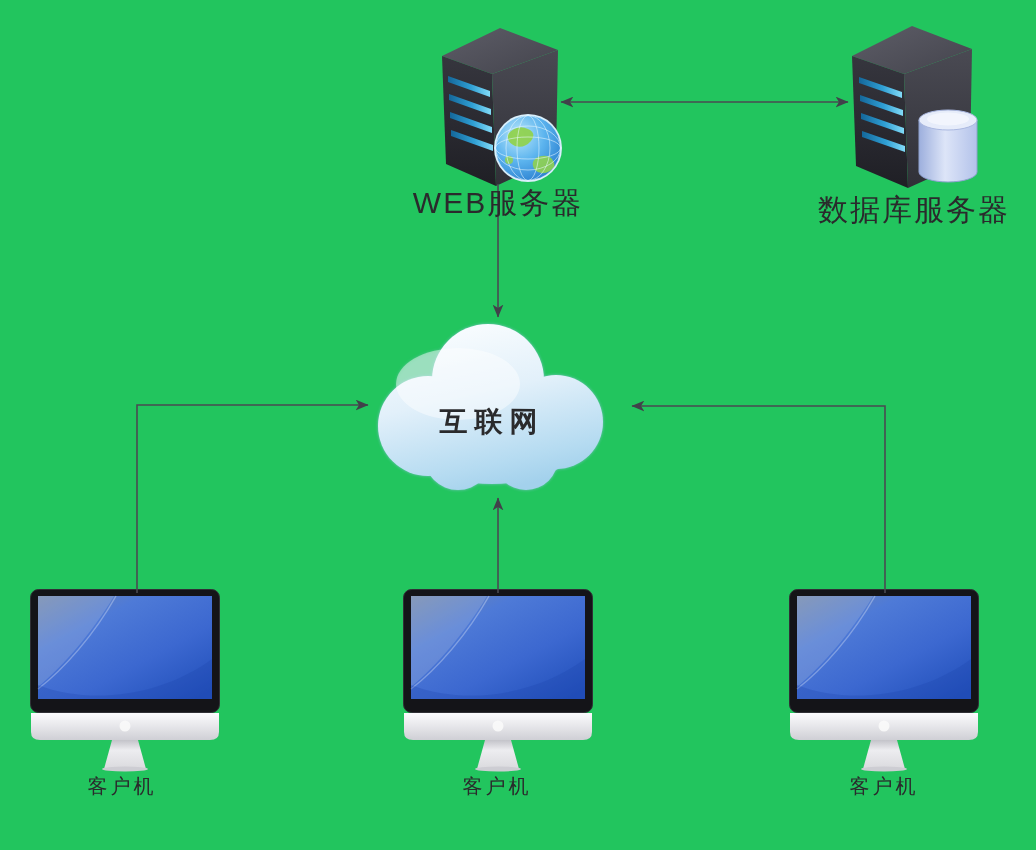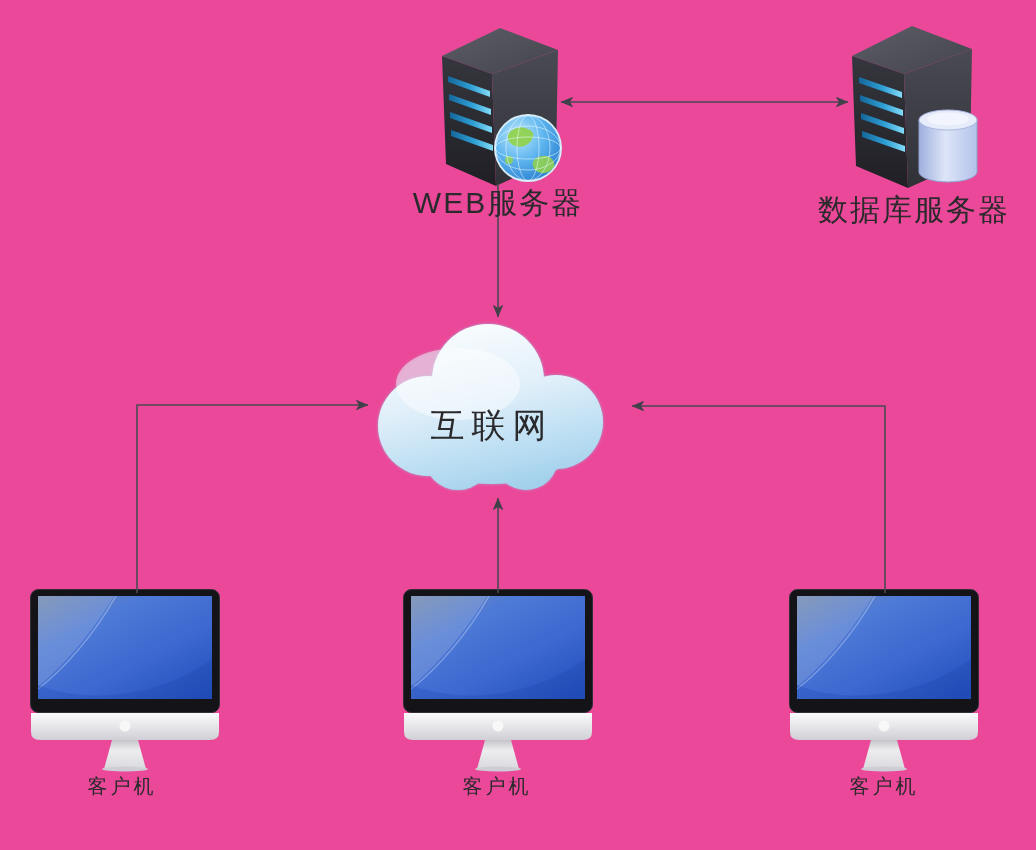--- a/index.html
+++ b/index.html
@@ -3,21 +3,21 @@
 <meta charset="utf-8">
 <style>
   * { margin: 0; padding: 0; box-sizing: border-box; }
   html, body { background: #ffffff; }
   body { font-family: "Liberation Sans", "DejaVu Sans", sans-serif; }
 
   .stage {
     position: relative;
     width: 1036px;
     height: 850px;
-    background: #ec4899;
+    background: #22c55e;
     overflow: hidden;
   }
 
   .node { position: absolute; z-index: 1; }
 
   .cloud-svg { filter: drop-shadow(0 0 1.5px rgba(150,195,225,0.75)); }
 
   .connectors {
     position: absolute;
     left: 0; top: 0;
@@ -28,21 +28,21 @@
   .lbl {
     position: absolute;
     z-index: 6;
     color: #2a2a2c;
     text-align: center;
     white-space: nowrap;
     line-height: 1.15;
   }
   .lbl-server  { font-size: 30px; letter-spacing: 2px; top: 186px; }
   .lbl-server2 { font-size: 30px; letter-spacing: 2px; top: 193px; }
-  .lbl-cloud   { font-size: 34px; letter-spacing: 7px; font-weight: 400; }
+  .lbl-cloud   { font-size: 28px; letter-spacing: 7px; font-weight: 700; }
   .lbl-client  { font-size: 20px; letter-spacing: 3px; top: 775px; }
 </style>
 </head>
 <body>
 
 <div class="stage">
 
   <svg width="0" height="0" style="position:absolute" aria-hidden="true">
     <defs>
       <linearGradient id="gCloud" gradientUnits="userSpaceOnUse" x1="60" y1="0" x2="100" y2="176">

